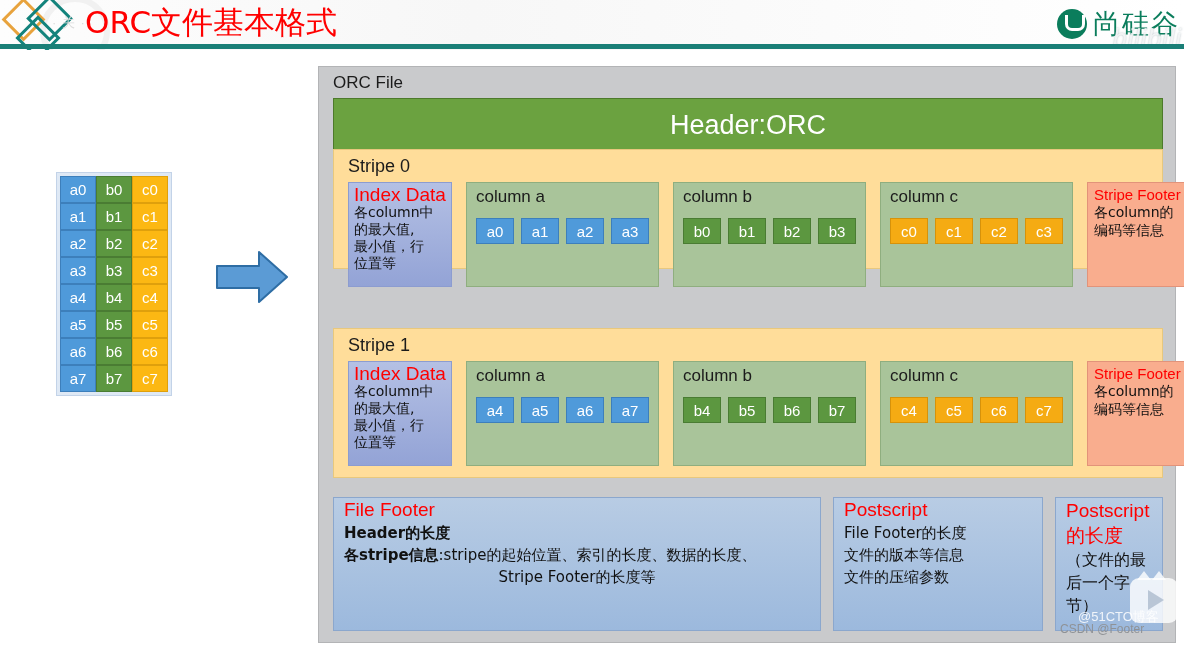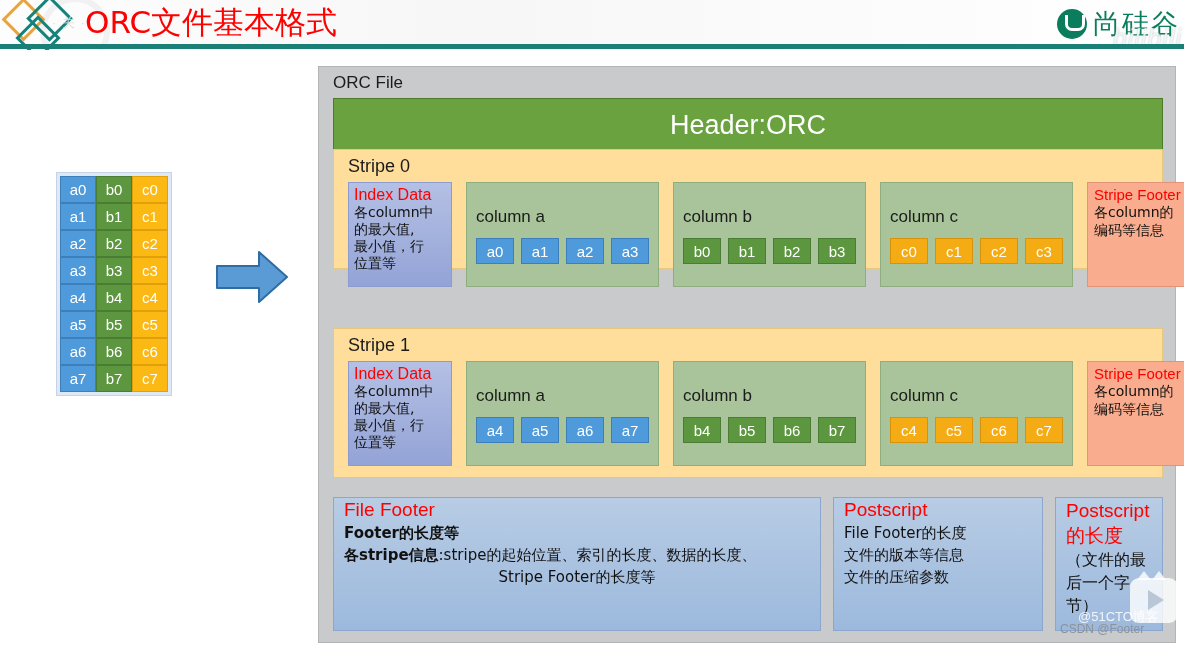--- a/index.html
+++ b/index.html
@@ -117,30 +117,30 @@
     position:absolute;left:14px;top:32px;right:14px;height:105px;
     display:flex;gap:14px;
   }
 
   .idx-box{
     width:104px;flex:0 0 auto;
     background:linear-gradient(to bottom,#b4c0e4,#93a3d6);
     border:1px solid #8c9cd0;
     box-sizing:border-box;padding:3px 5px;
   }
-  .idx-title{color:#ff0000;font-size:16px;line-height:18px;white-space:nowrap;}
+  .idx-title{color:#ff0000;font-size:19px;line-height:18px;white-space:nowrap;}
   .idx-text{
     color:#111111;font-size:14px;line-height:17px;
     font-family:"DejaVu Sans","Liberation Sans",sans-serif;
   }
 
   .col-box{
     flex:1 1 0;
     background:#a9c49a;border:1px solid #8fae7f;
-    box-sizing:border-box;padding:24px 9px;
+    box-sizing:border-box;padding:4px 9px;
     position:relative;
   }
   .col-title{font-size:17px;color:#1b1b1b;}
   .cells{display:flex;gap:7px;margin-top:11px;}
   .cell{
     width:38px;height:26px;
     display:flex;align-items:center;justify-content:center;
     color:#ffffff;font-size:15px;box-sizing:border-box;
   }
   .cell-a{background:#4f9ada;border:1px solid #3d7fbb;}
@@ -366,21 +366,21 @@
             <div>各column的</div>
             <div>编码等信息</div>
           </div>
       </div>
     </div>
   </div>
 
   <div id="bottom-row">
     <div class="blue-box" id="file-footer-box">
       <div class="bb-title">File Footer</div>
-      <div class="bb-line bold">Footer的长度等</div>
+      <div class="bb-line bold">Header的长度</div>
       <div class="bb-line"><span class="lead">各stripe信息</span><span>:stripe的起始位置、索引的长度、数据的长度、</span></div>
       <div class="bb-line center">Stripe Footer的长度等</div>
     </div>
 
     <div class="blue-box" id="postscript-box">
       <div class="bb-title">Postscript</div>
       <div>
           <div class="bb-line">File Footer的长度</div>
           <div class="bb-line">文件的版本等信息</div>
           <div class="bb-line">文件的压缩参数</div>

